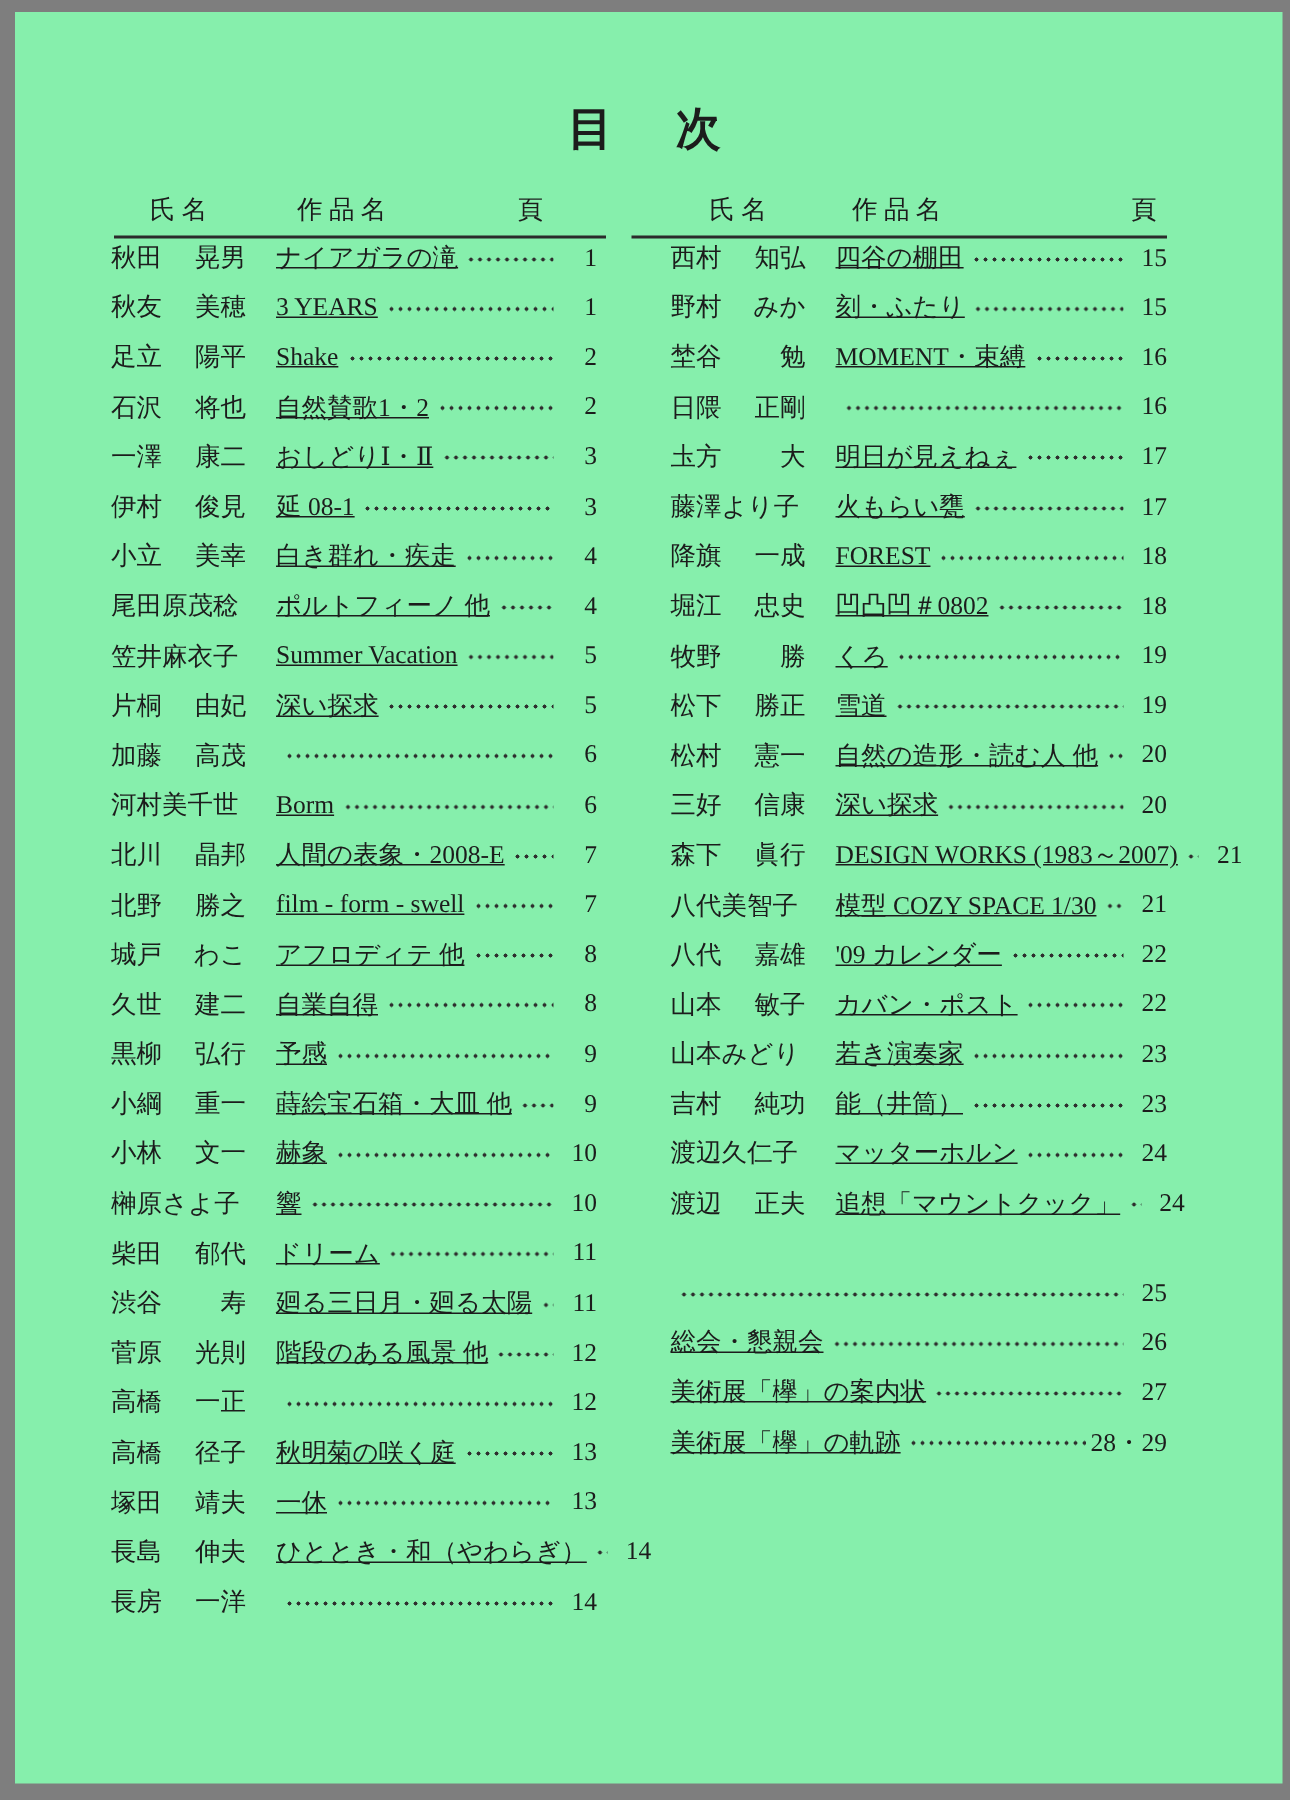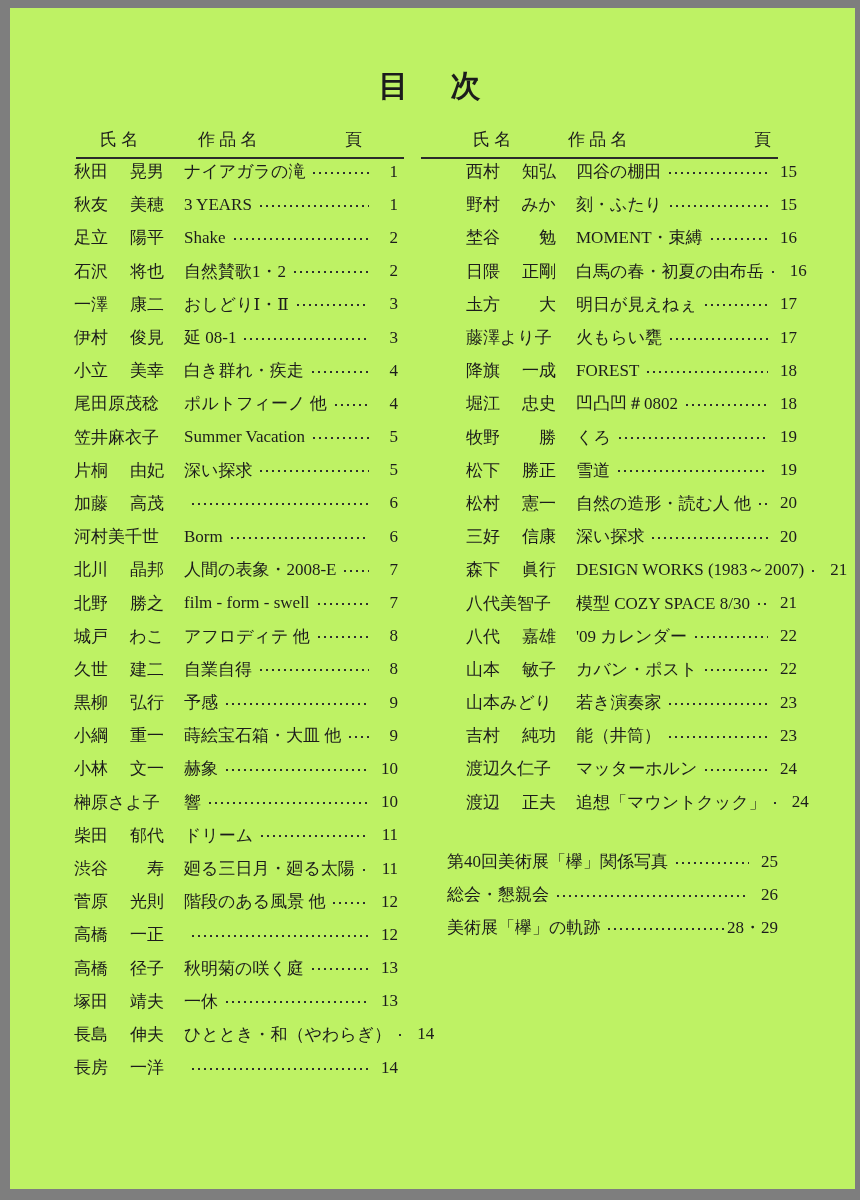--- a/index.html
+++ b/index.html
@@ -7,21 +7,21 @@
     width:860px;height:1200px;
     background:#7e7e7e;
     position:relative;
     font-family:"Liberation Serif","DejaVu Serif",serif;
     color:#1c1c1c;
     overflow:hidden;
   }
   .paper{
     position:absolute;
     left:10px;top:8px;right:5px;bottom:11px;
-    background:#bef264;
+    background:#86efac;
   }
   .doc-title{
     position:absolute;
     top:58px;left:0;width:100%;
     text-align:center;
     font-size:30px;
     font-weight:bold;
     letter-spacing:6px;
   }
   .col-header{
@@ -38,37 +38,37 @@
   .hdr-page-right{left:744px;}
   .rule{
     position:absolute;
     top:149px;height:2px;
     background:#2b2b2b;
   }
   .rule-left{left:66px;width:328px;}
   .rule-right{left:411px;width:357px;}
   .toc-col{position:absolute;}
   .col-left{left:64px;top:147px;width:324px;}
-  .col-right{left:456px;top:147px;width:331px;}
+  .col-right{left:437px;top:147px;width:331px;}
   .col-misc{left:437px;top:837px;width:331px;}
   .row{
     height:33.2px;
     display:flex;
     align-items:center;
     font-size:17px;
     white-space:nowrap;
   }
   .name{
     width:90px;
     flex:none;
     display:flex;
     justify-content:space-between;
     margin-right:20px;
   }
-  .work{flex:none;}
+  .work{flex:none;text-decoration:underline;}
   .leader{
     flex:1;
     height:1em;
     margin:2px 3px 0 6px;
     background-image:radial-gradient(circle,#2e2e2e 1.2px,rgba(0,0,0,0) 1.5px);
     background-size:6px 6px;
     background-repeat:repeat-x;
     background-position:0 center;
     min-width:8px;
   }
@@ -368,21 +368,20 @@
         </div>
         <span class="work">MOMENT・束縛</span>
         <span class="leader"></span>
         <span class="pagenum">16</span>
       </div>
       <div class="row">
         <div class="name">
           <span>日隈</span>
           <span>正剛</span>
         </div>
-        <span class="work">白馬の春・初夏の由布岳</span>
         <span class="leader"></span>
         <span class="pagenum">16</span>
       </div>
       <div class="row">
         <div class="name">
           <span>圡方</span>
           <span>大</span>
         </div>
         <span class="work">明日が見えねぇ</span>
         <span class="leader"></span>
@@ -456,21 +455,21 @@
           <span>眞行</span>
         </div>
         <span class="work">DESIGN WORKS (1983～2007)</span>
         <span class="leader"></span>
         <span class="pagenum">21</span>
       </div>
       <div class="row">
         <div class="name">
           <span>八代美智子</span>
         </div>
-        <span class="work">模型 COZY SPACE 8/30</span>
+        <span class="work">模型 COZY SPACE 1/30</span>
         <span class="leader"></span>
         <span class="pagenum">21</span>
       </div>
       <div class="row">
         <div class="name">
           <span>八代</span>
           <span>嘉雄</span>
         </div>
         <span class="work">'09 カレンダー</span>
         <span class="leader"></span>
@@ -515,29 +514,33 @@
           <span>渡辺</span>
           <span>正夫</span>
         </div>
         <span class="work">追想「マウントクック」</span>
         <span class="leader"></span>
         <span class="pagenum">24</span>
       </div>
     </div>
   <div class="toc-col col-misc" id="col-misc">
       <div class="row">
-        <span class="work">第40回美術展「欅」関係写真</span>
         <span class="leader"></span>
         <span class="pagenum">25</span>
       </div>
       <div class="row">
         <span class="work">総会・懇親会</span>
         <span class="leader"></span>
         <span class="pagenum">26</span>
       </div>
       <div class="row">
+        <span class="work">美術展「欅」の案内状</span>
+        <span class="leader"></span>
+        <span class="pagenum">27</span>
+      </div>
+      <div class="row">
         <span class="work">美術展「欅」の軌跡</span>
         <span class="leader"></span>
         <span class="pagenum">28・29</span>
       </div>
     </div>
 
 </div>
 
 </body></html>

